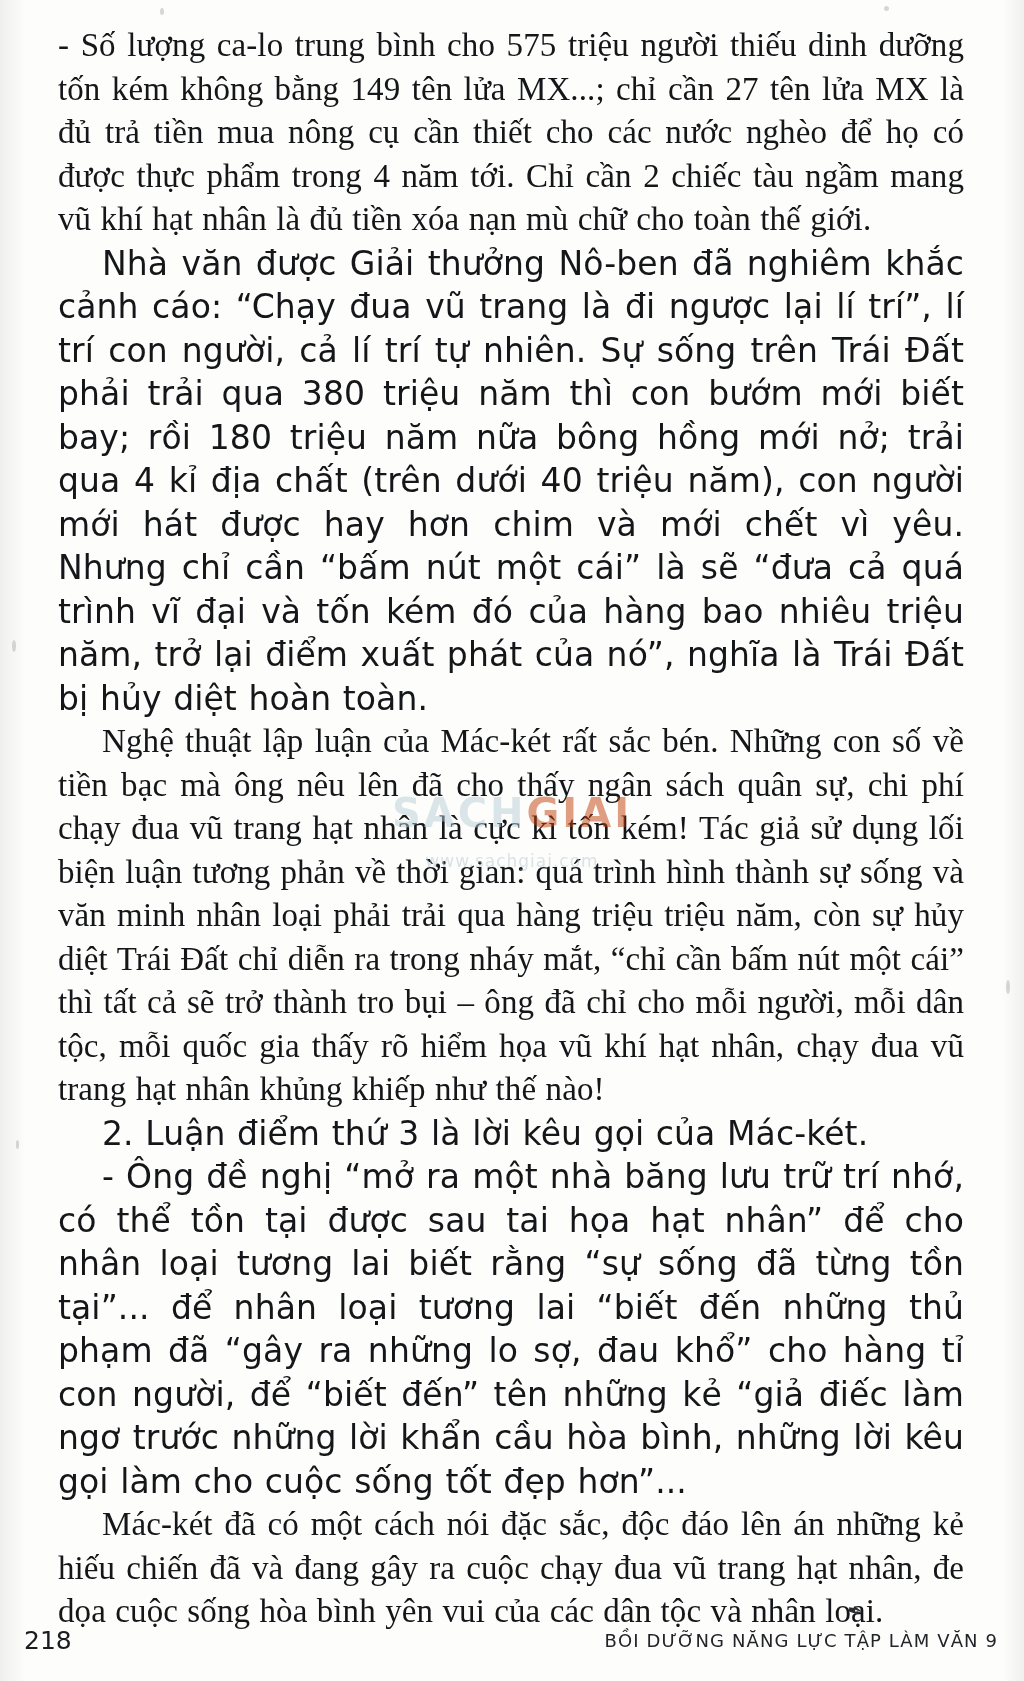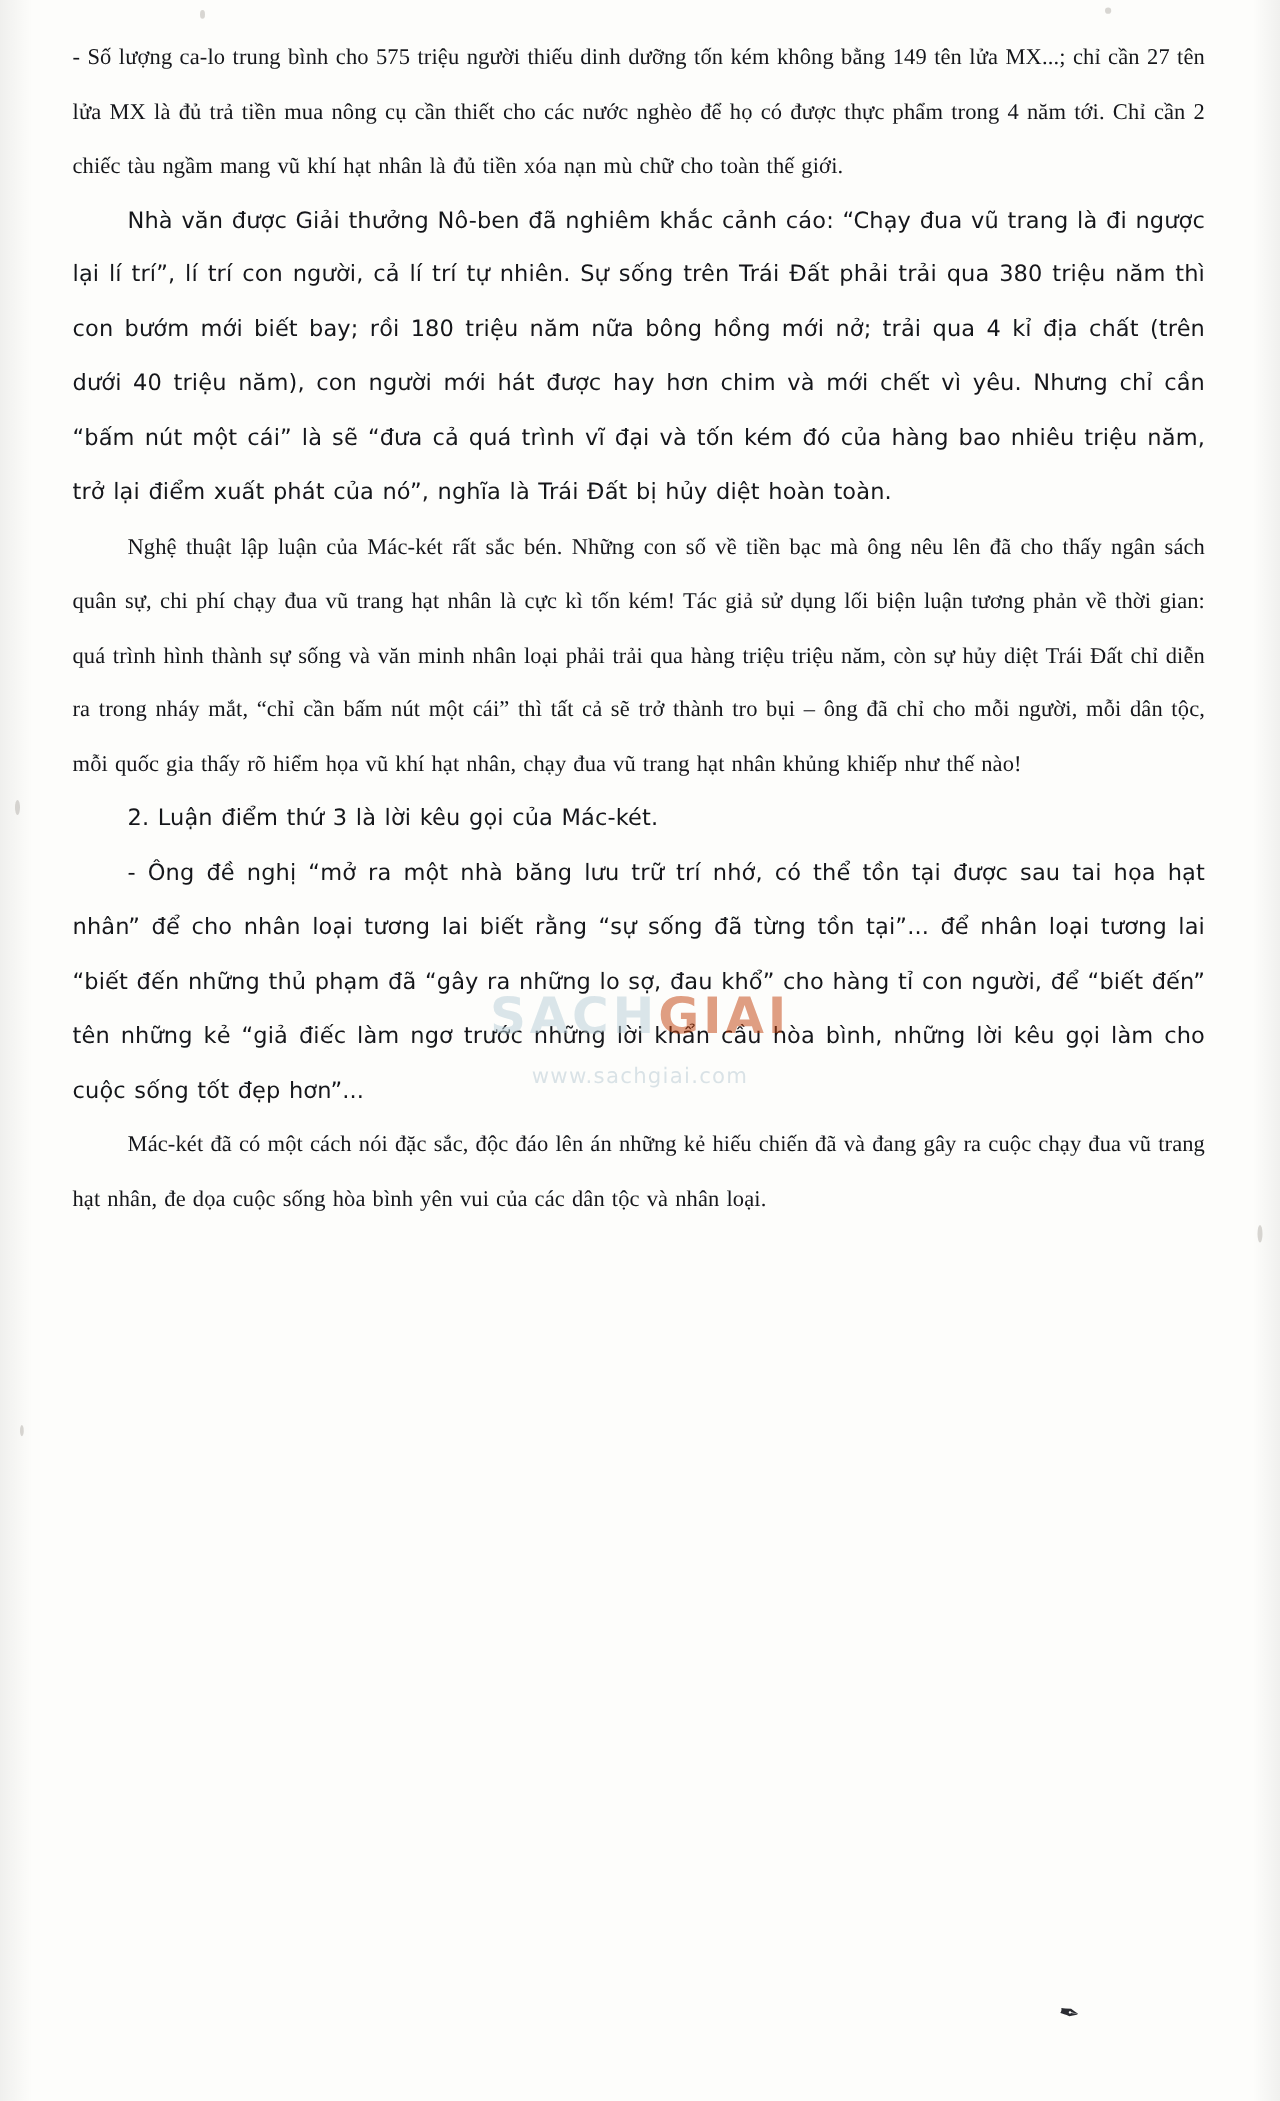--- a/index.html
+++ b/index.html
@@ -47,21 +47,21 @@
 
   .content {
     position: absolute;
     left: 58px;
     top: 24px;
     width: 906px;
   }
 
   p.para {
     margin: 0 0 0 0;
-    font-size: 18px;
+    font-size: 33px;
     line-height: 43.5px;
     text-align: justify;
     text-justify: inter-word;
     letter-spacing: .1px;
     word-spacing: 1px;
   }
   p.para.indent {
     text-indent: 44px;
   }
 
@@ -176,14 +176,18 @@
 
   </div>
 
   <div class="watermark">
     <div class="wm-main"><span>SACH</span><span class="wm-accent">GIAI</span></div>
     <div class="wm-sub">www.sachgiai.com</div>
   </div>
 
   <div class="mark-squiggle">✒</div>
 
+  <div class="footer">
+    <div class="page-number">218</div>
+    <div class="footer-title">BỒI DƯỠNG NĂNG LỰC TẬP LÀM VĂN 9</div>
+  </div>
 
 </div>
 
 </body></html>

